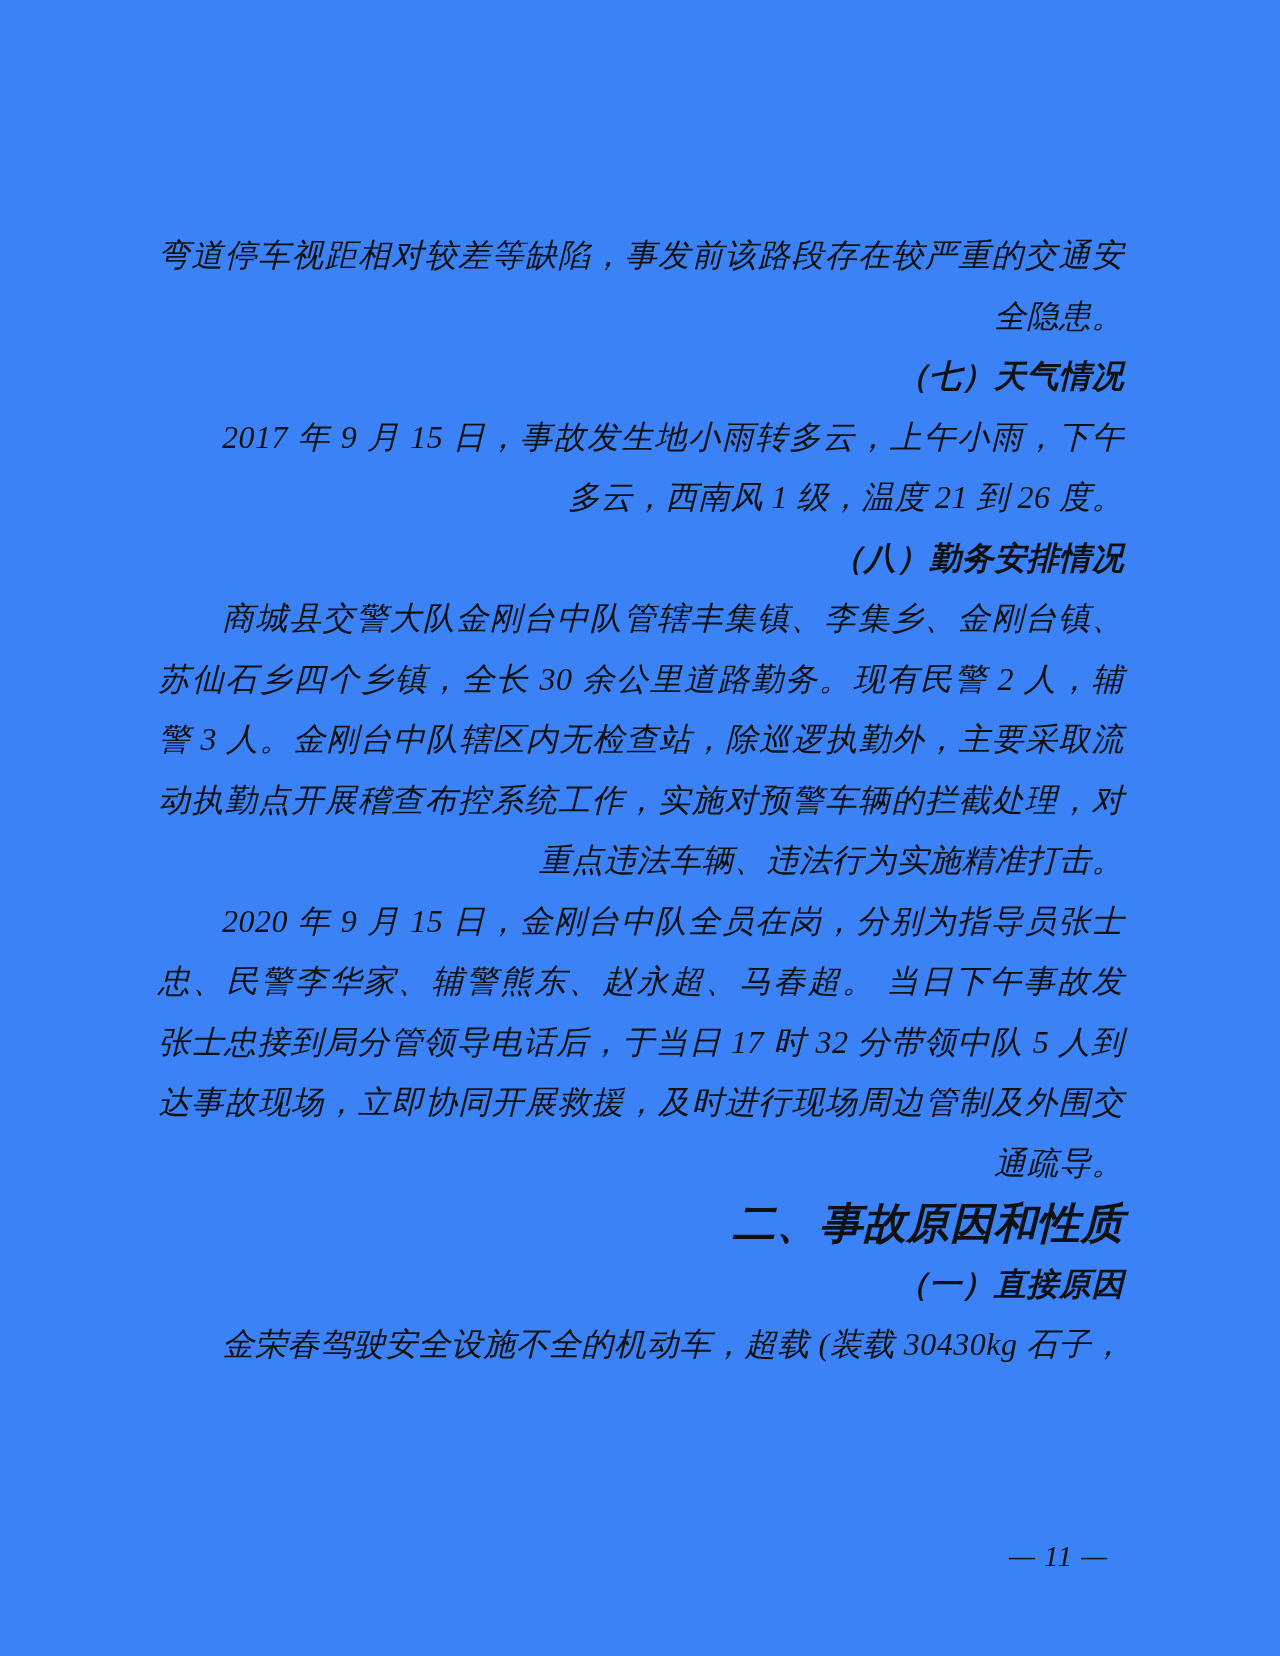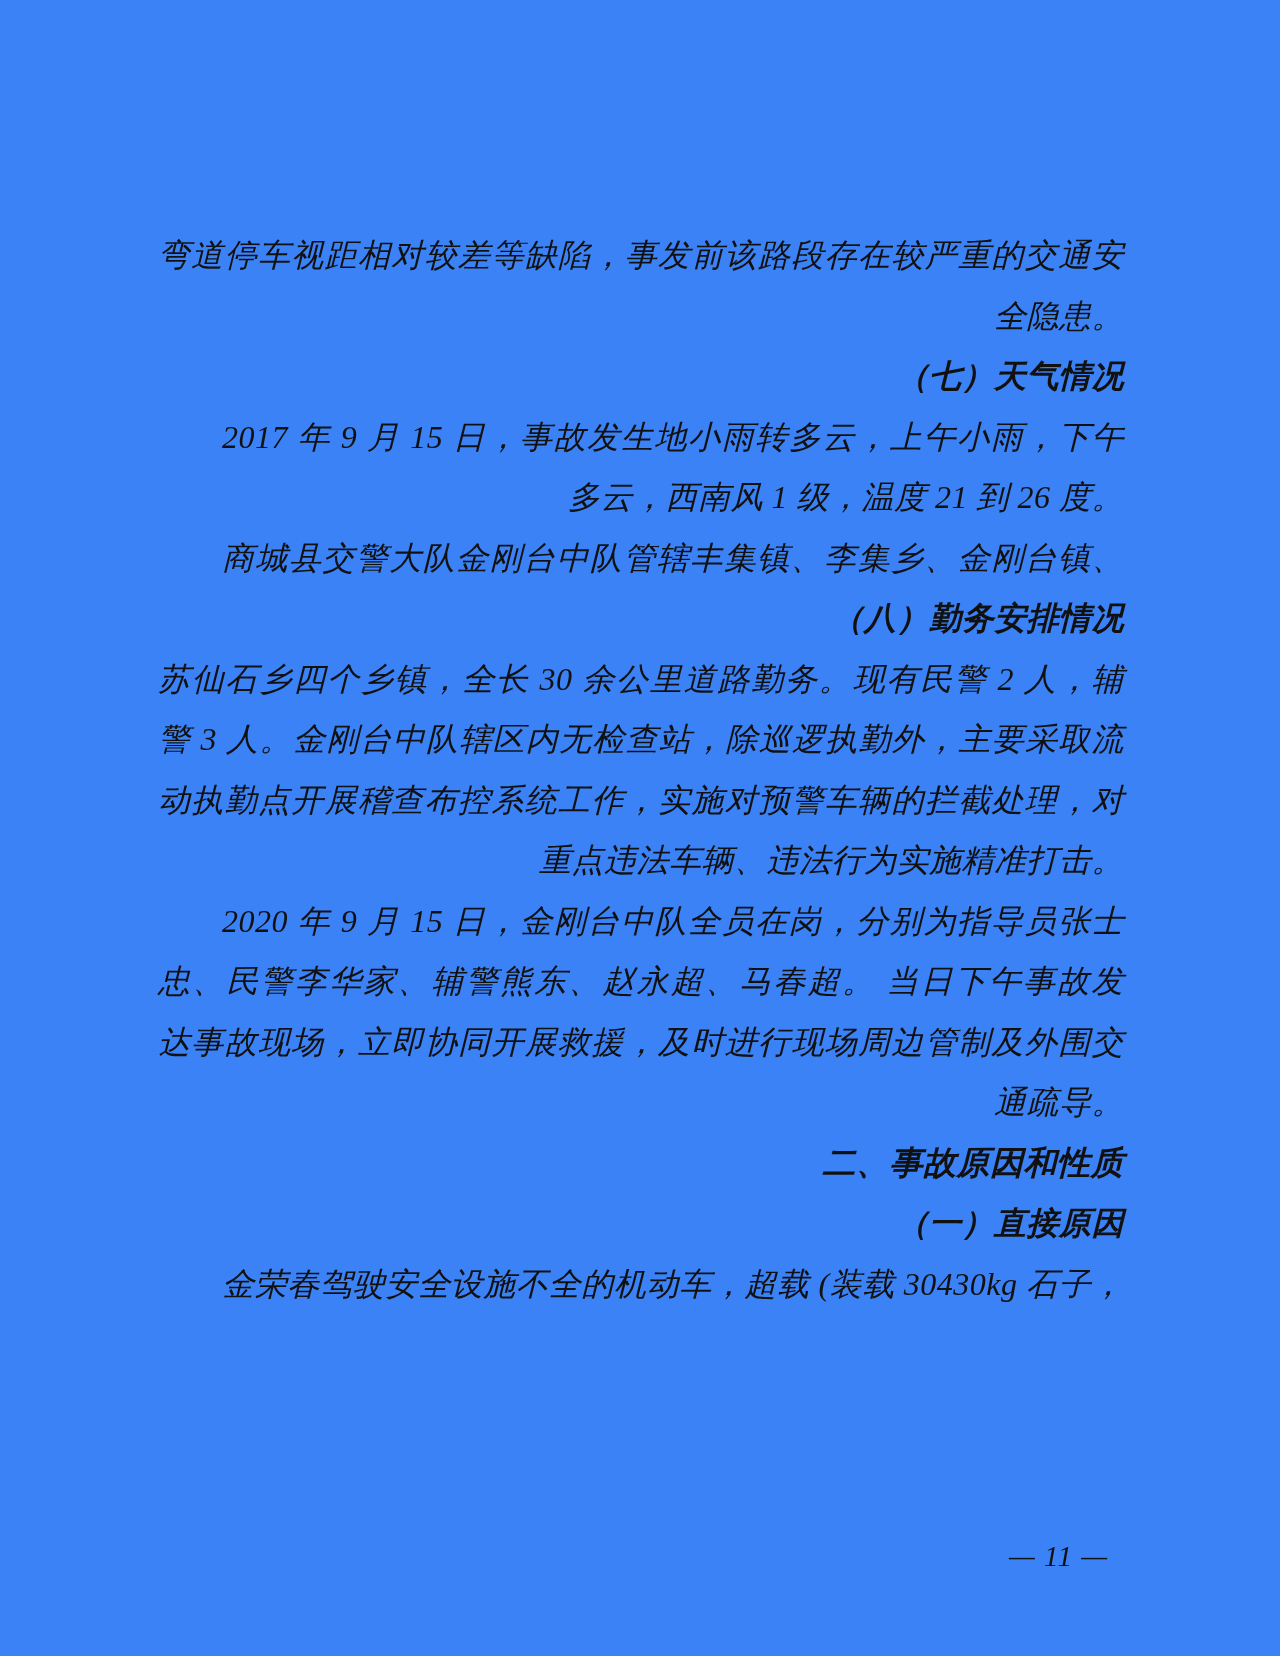--- a/index.html
+++ b/index.html
@@ -41,21 +41,21 @@
     text-indent: 64px;
   }
   
   .hd {
     font-weight: bold;
   }
   
   .sec {
     font-weight: bold;
     font-family: "Liberation Sans", "DejaVu Sans", sans-serif;
-    font-size: 33px;
+    font-size: 43px;
   }
   .page-number {
     position: absolute;
     top: 1538px;
     right: 172px;
     font-size: 29px;
     line-height: 36px;
     letter-spacing: 1px;
     color: #111111;
   }
@@ -63,28 +63,29 @@
 </head>
 <body>
 
 <div class="page">
   <div class="content">
     <div class="ln j">弯道停车视距相对较差等缺陷，事发前该路段存在较严重的交通安</div>
     <div class="ln">全隐患。</div>
     <div class="ln ind hd">（七）天气情况</div>
     <div class="ln ind j">2017 年 9 月 15 日，事故发生地小雨转多云，上午小雨，下午</div>
     <div class="ln">多云，西南风 1 级，温度 21 到 26 度。</div>
+    <div class="ln ind hd">（八）勤务安排情况</div>
     <div class="ln ind j">商城县交警大队金刚台中队管辖丰集镇、李集乡、金刚台镇、</div>
-    <div class="ln ind hd">（八）勤务安排情况</div>
     <div class="ln j">苏仙石乡四个乡镇，全长 30 余公里道路勤务。现有民警 2 人，辅</div>
     <div class="ln j">警 3 人。金刚台中队辖区内无检查站，除巡逻执勤外，主要采取流</div>
     <div class="ln j">动执勤点开展稽查布控系统工作，实施对预警车辆的拦截处理，对</div>
     <div class="ln">重点违法车辆、违法行为实施精准打击。</div>
     <div class="ln ind j">2020 年 9 月 15 日，金刚台中队全员在岗，分别为指导员张士</div>
     <div class="ln j">忠、民警李华家、辅警熊东、赵永超、马春超。 当日下午事故发</div>
+    <div class="ln j">张士忠接到局分管领导电话后，于当日 17 时 32 分带领中队 5 人到</div>
     <div class="ln j">达事故现场，立即协同开展救援，及时进行现场周边管制及外围交</div>
     <div class="ln">通疏导。</div>
     <div class="ln ind sec">二、事故原因和性质</div>
     <div class="ln ind hd">（一）直接原因</div>
     <div class="ln ind j">金荣春驾驶安全设施不全的机动车，超载 (装载 30430kg 石子，</div>
   </div>
   <div class="page-number">— 11 —</div>
 </div>
 
 </body></html>

